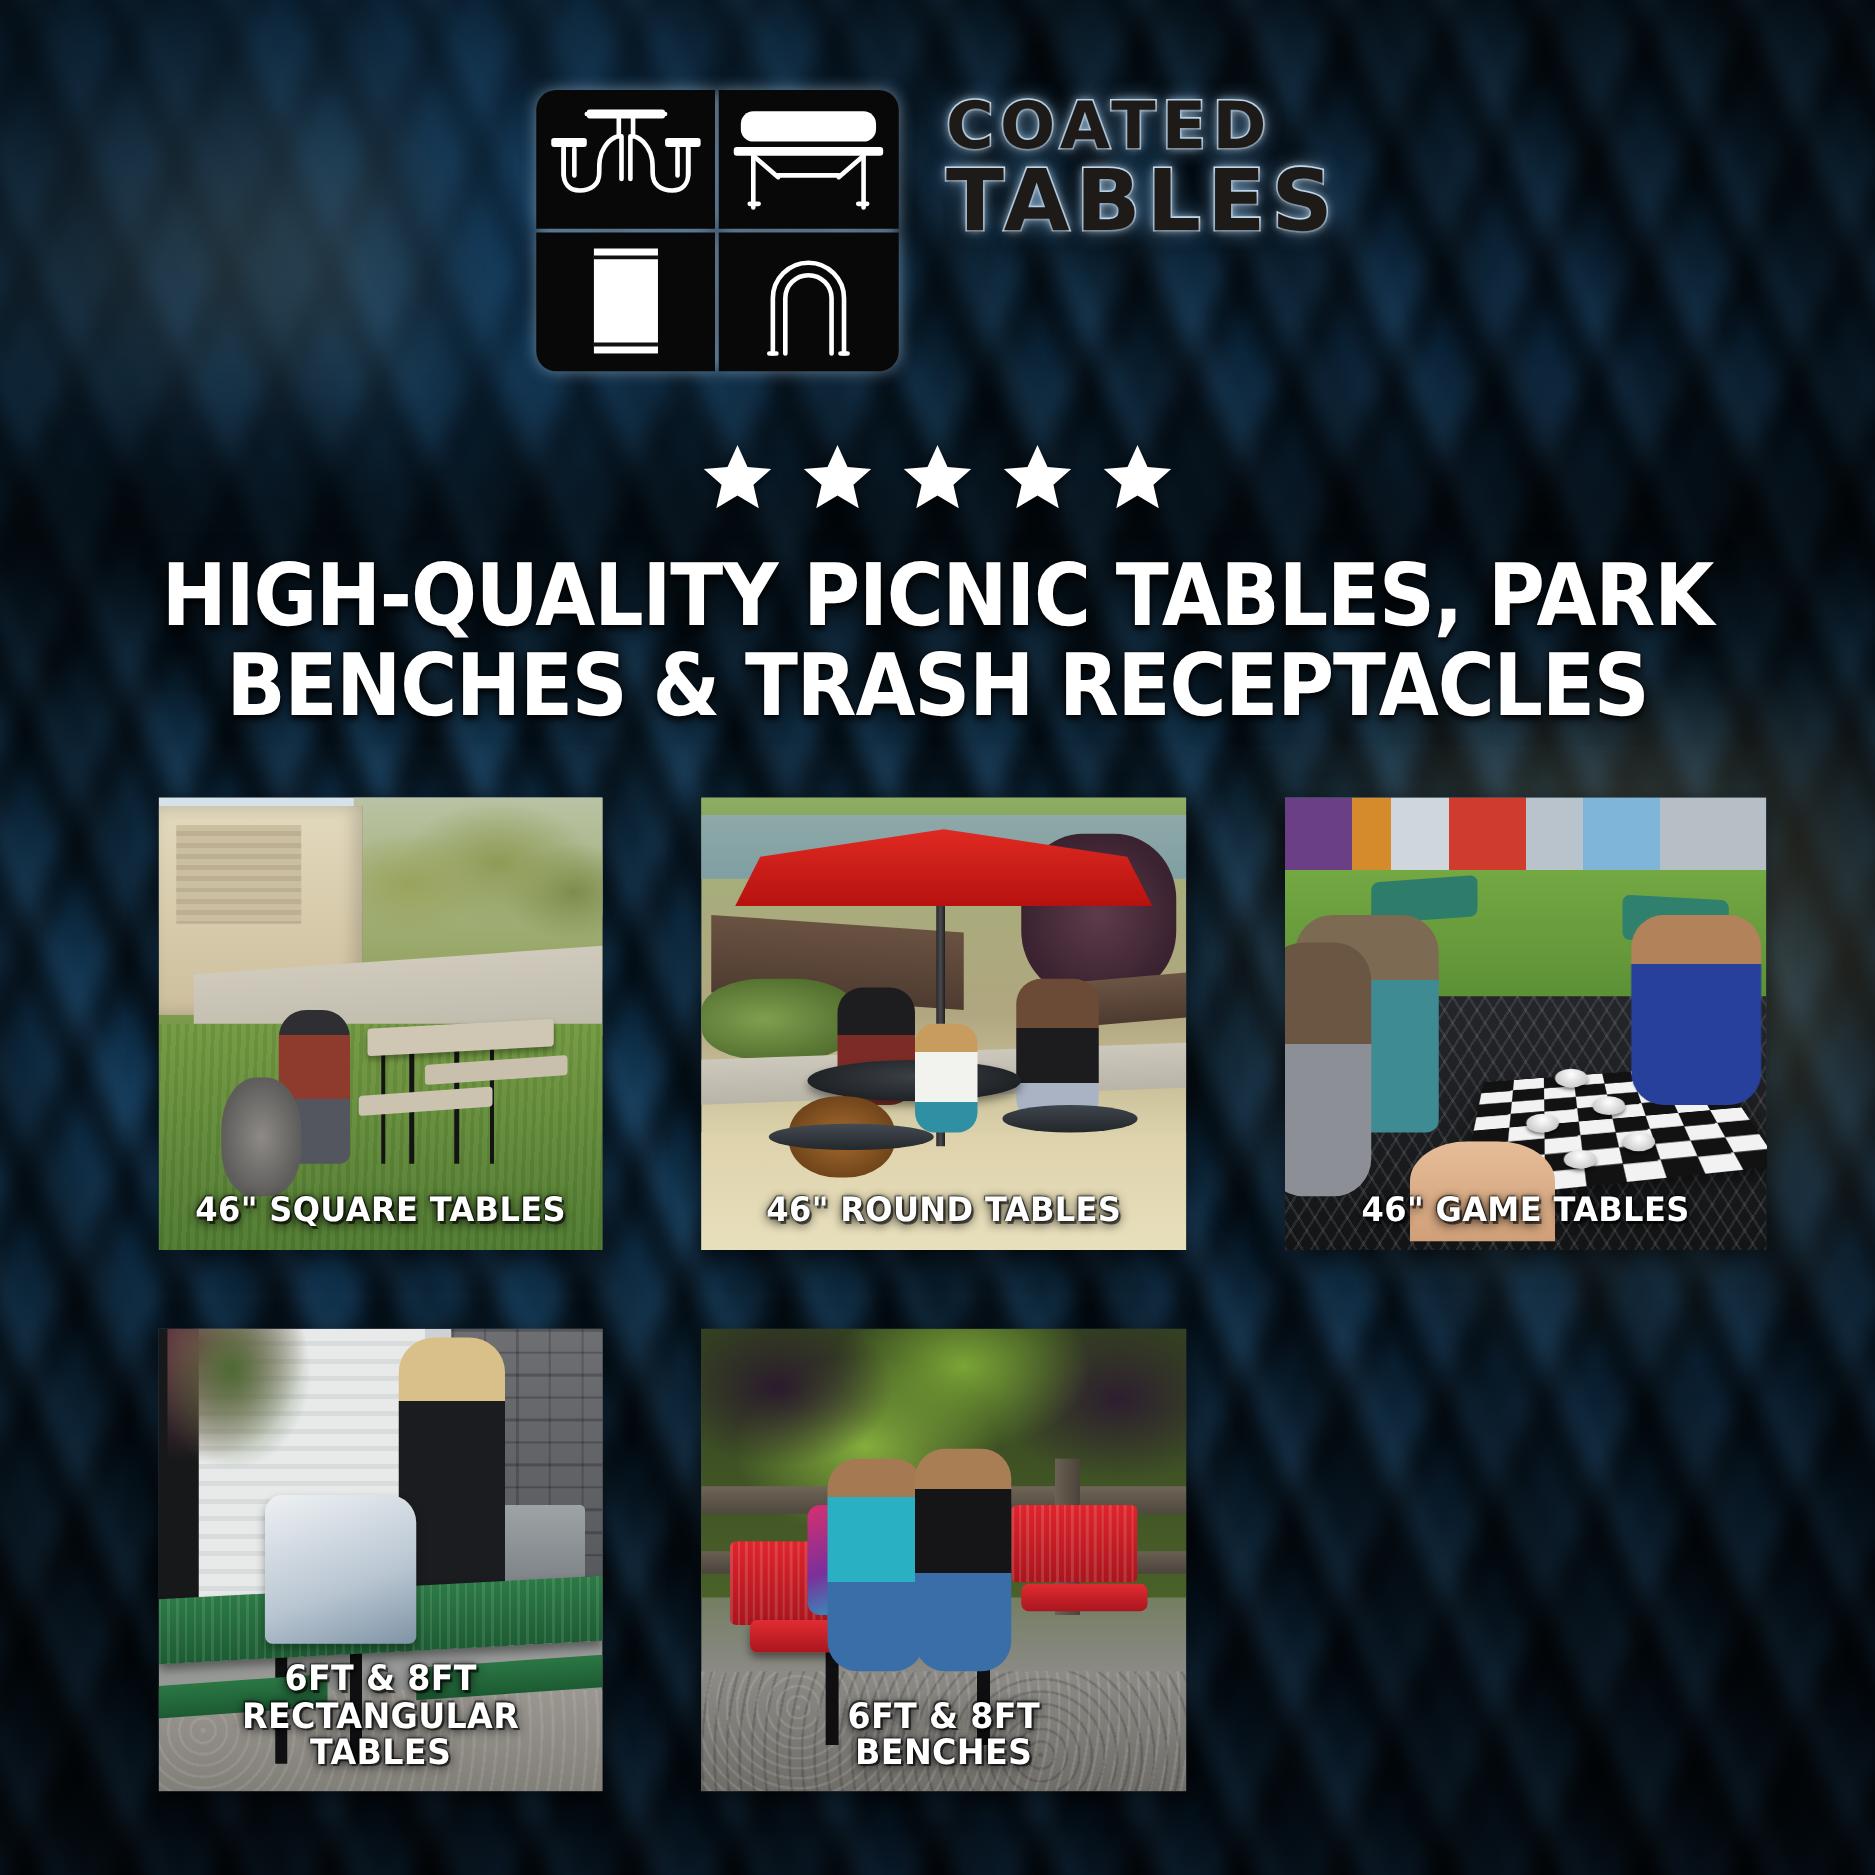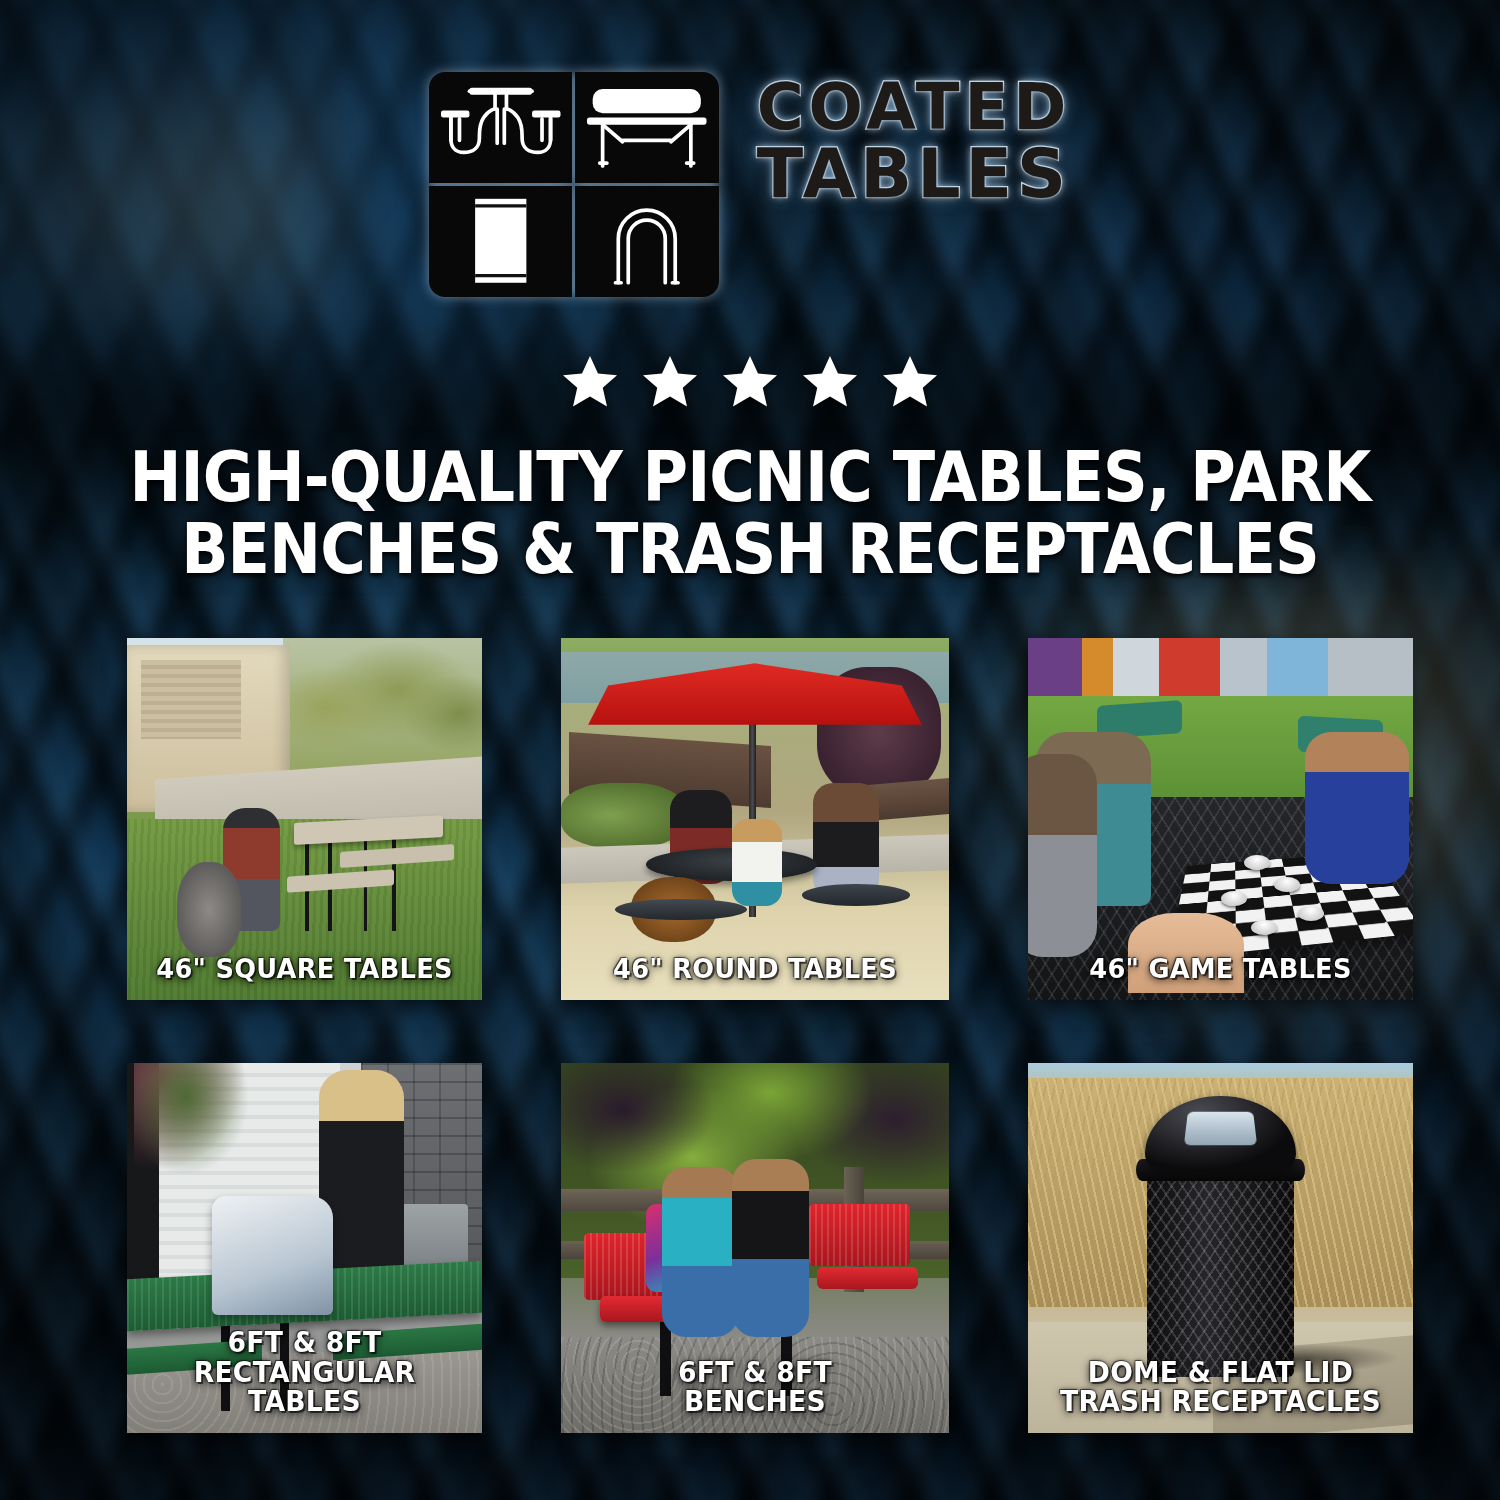--- a/index.html
+++ b/index.html
@@ -85,21 +85,21 @@
   .logo-cell:nth-child(1){ border-radius:16px 0 0 0; }
   .logo-cell:nth-child(2){ border-radius:0 16px 0 0; }
   .logo-cell:nth-child(3){ border-radius:0 0 0 16px; }
   .logo-cell:nth-child(4){ border-radius:0 0 16px 0; }
   .logo-cell svg { position:absolute; inset:0; width:100%; height:100%; }
 
   .logo-text { display:flex; flex-direction:column; gap:2px; padding-top:4px; }
   .logo-line {
     font-family:"DejaVu Sans", sans-serif;
     font-weight:700;
-    font-size:64px;
+    font-size:52px;
     line-height:.98;
     letter-spacing:5px;
     color:#1d1a18;
     -webkit-text-stroke:2.5px #d8e3ec;
     paint-order:stroke fill;
     text-shadow:
       0 0 7px rgba(185,215,240,.95),
       0 0 16px rgba(140,185,225,.55),
       0 3px 4px rgba(0,0,0,.8);
   }
@@ -608,31 +608,15 @@
         <div class="ly pack"></div>
           <div class="ly boyA"></div>
           <div class="ly boyB"></div>
       </div>
       <div class="cap two-line">
         <span>6FT &amp; 8FT</span>
         <span>BENCHES</span>
       </div>
     </div>
 
-    <div class="tile t-r2">
-      <div class="photo sc p6">
-        <div class="ly grassdry"></div>
-          <div class="ly walk"></div>
-          <div class="ly walk2"></div>
-        <div class="ly shadow6"></div>
-        <div class="ly body6"></div>
-          <div class="ly rim6"></div>
-        <div class="ly dome6"></div>
-          <div class="ly open6"></div>
-      </div>
-      <div class="cap two-line">
-        <span>DOME &amp; FLAT LID</span>
-        <span>TRASH RECEPTACLES</span>
-      </div>
-    </div>
   </div>
 
 </div>
 
 </body></html>

